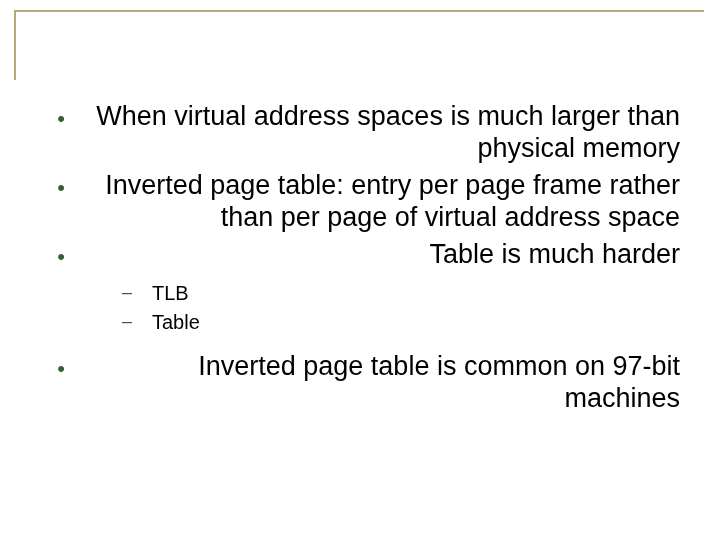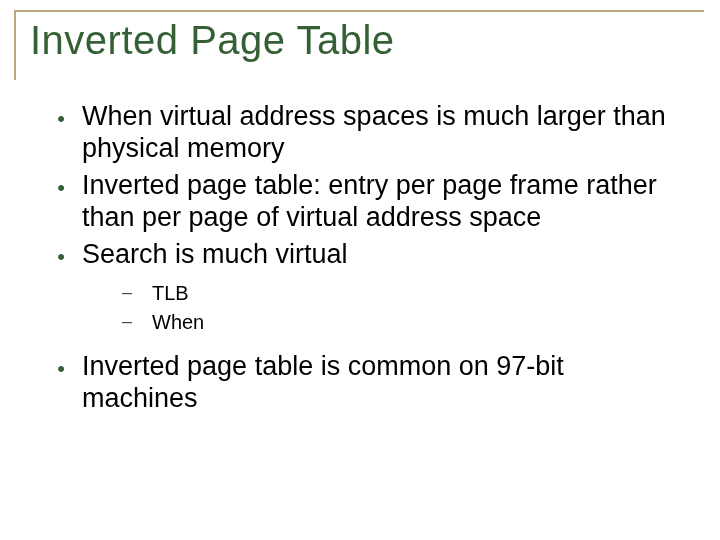--- a/index.html
+++ b/index.html
@@ -57,20 +57,21 @@
   .bullet1 {
     color: #355f35;
     width: 42px;
     flex: 0 0 42px;
     text-align: center;
     font-size: 22px;
     padding-top: 6px;
   }
   .level1 .text {
     flex: 1;
+    text-align: right;
   }
   .level2-wrap {
     margin: 10px 0 14px 82px;
   }
   .level2 {
     display: flex;
     font-size: 20px;
     line-height: 1.35;
     margin-bottom: 2px;
   }
@@ -82,47 +83,46 @@
     font-size: 18px;
   }
 </style>
 </head>
 <body>
 
 <div class="slide">
   <div class="frame-top"></div>
   <div class="frame-left"></div>
 
-  <div class="title">Inverted Page Table</div>
 
   <div class="body">
 
     <div class="level1">
       <div class="bullet1">•</div>
       <div class="text">When virtual address spaces is much larger than physical memory</div>
     </div>
 
     <div class="level1">
       <div class="bullet1">•</div>
       <div class="text">Inverted page table: entry per page frame rather than per page of virtual address space</div>
     </div>
 
     <div class="level1">
       <div class="bullet1">•</div>
-      <div class="text">Search is much virtual</div>
+      <div class="text">Table is much harder</div>
     </div>
 
     <div class="level2-wrap">
       <div class="level2">
         <div class="bullet2">–</div>
         <div>TLB</div>
       </div>
       <div class="level2">
         <div class="bullet2">–</div>
-        <div>When</div>
+        <div>Table</div>
       </div>
     </div>
 
     <div class="level1">
       <div class="bullet1">•</div>
       <div class="text">Inverted page table is common on 97-bit machines</div>
     </div>
 
   </div>
 </div>

